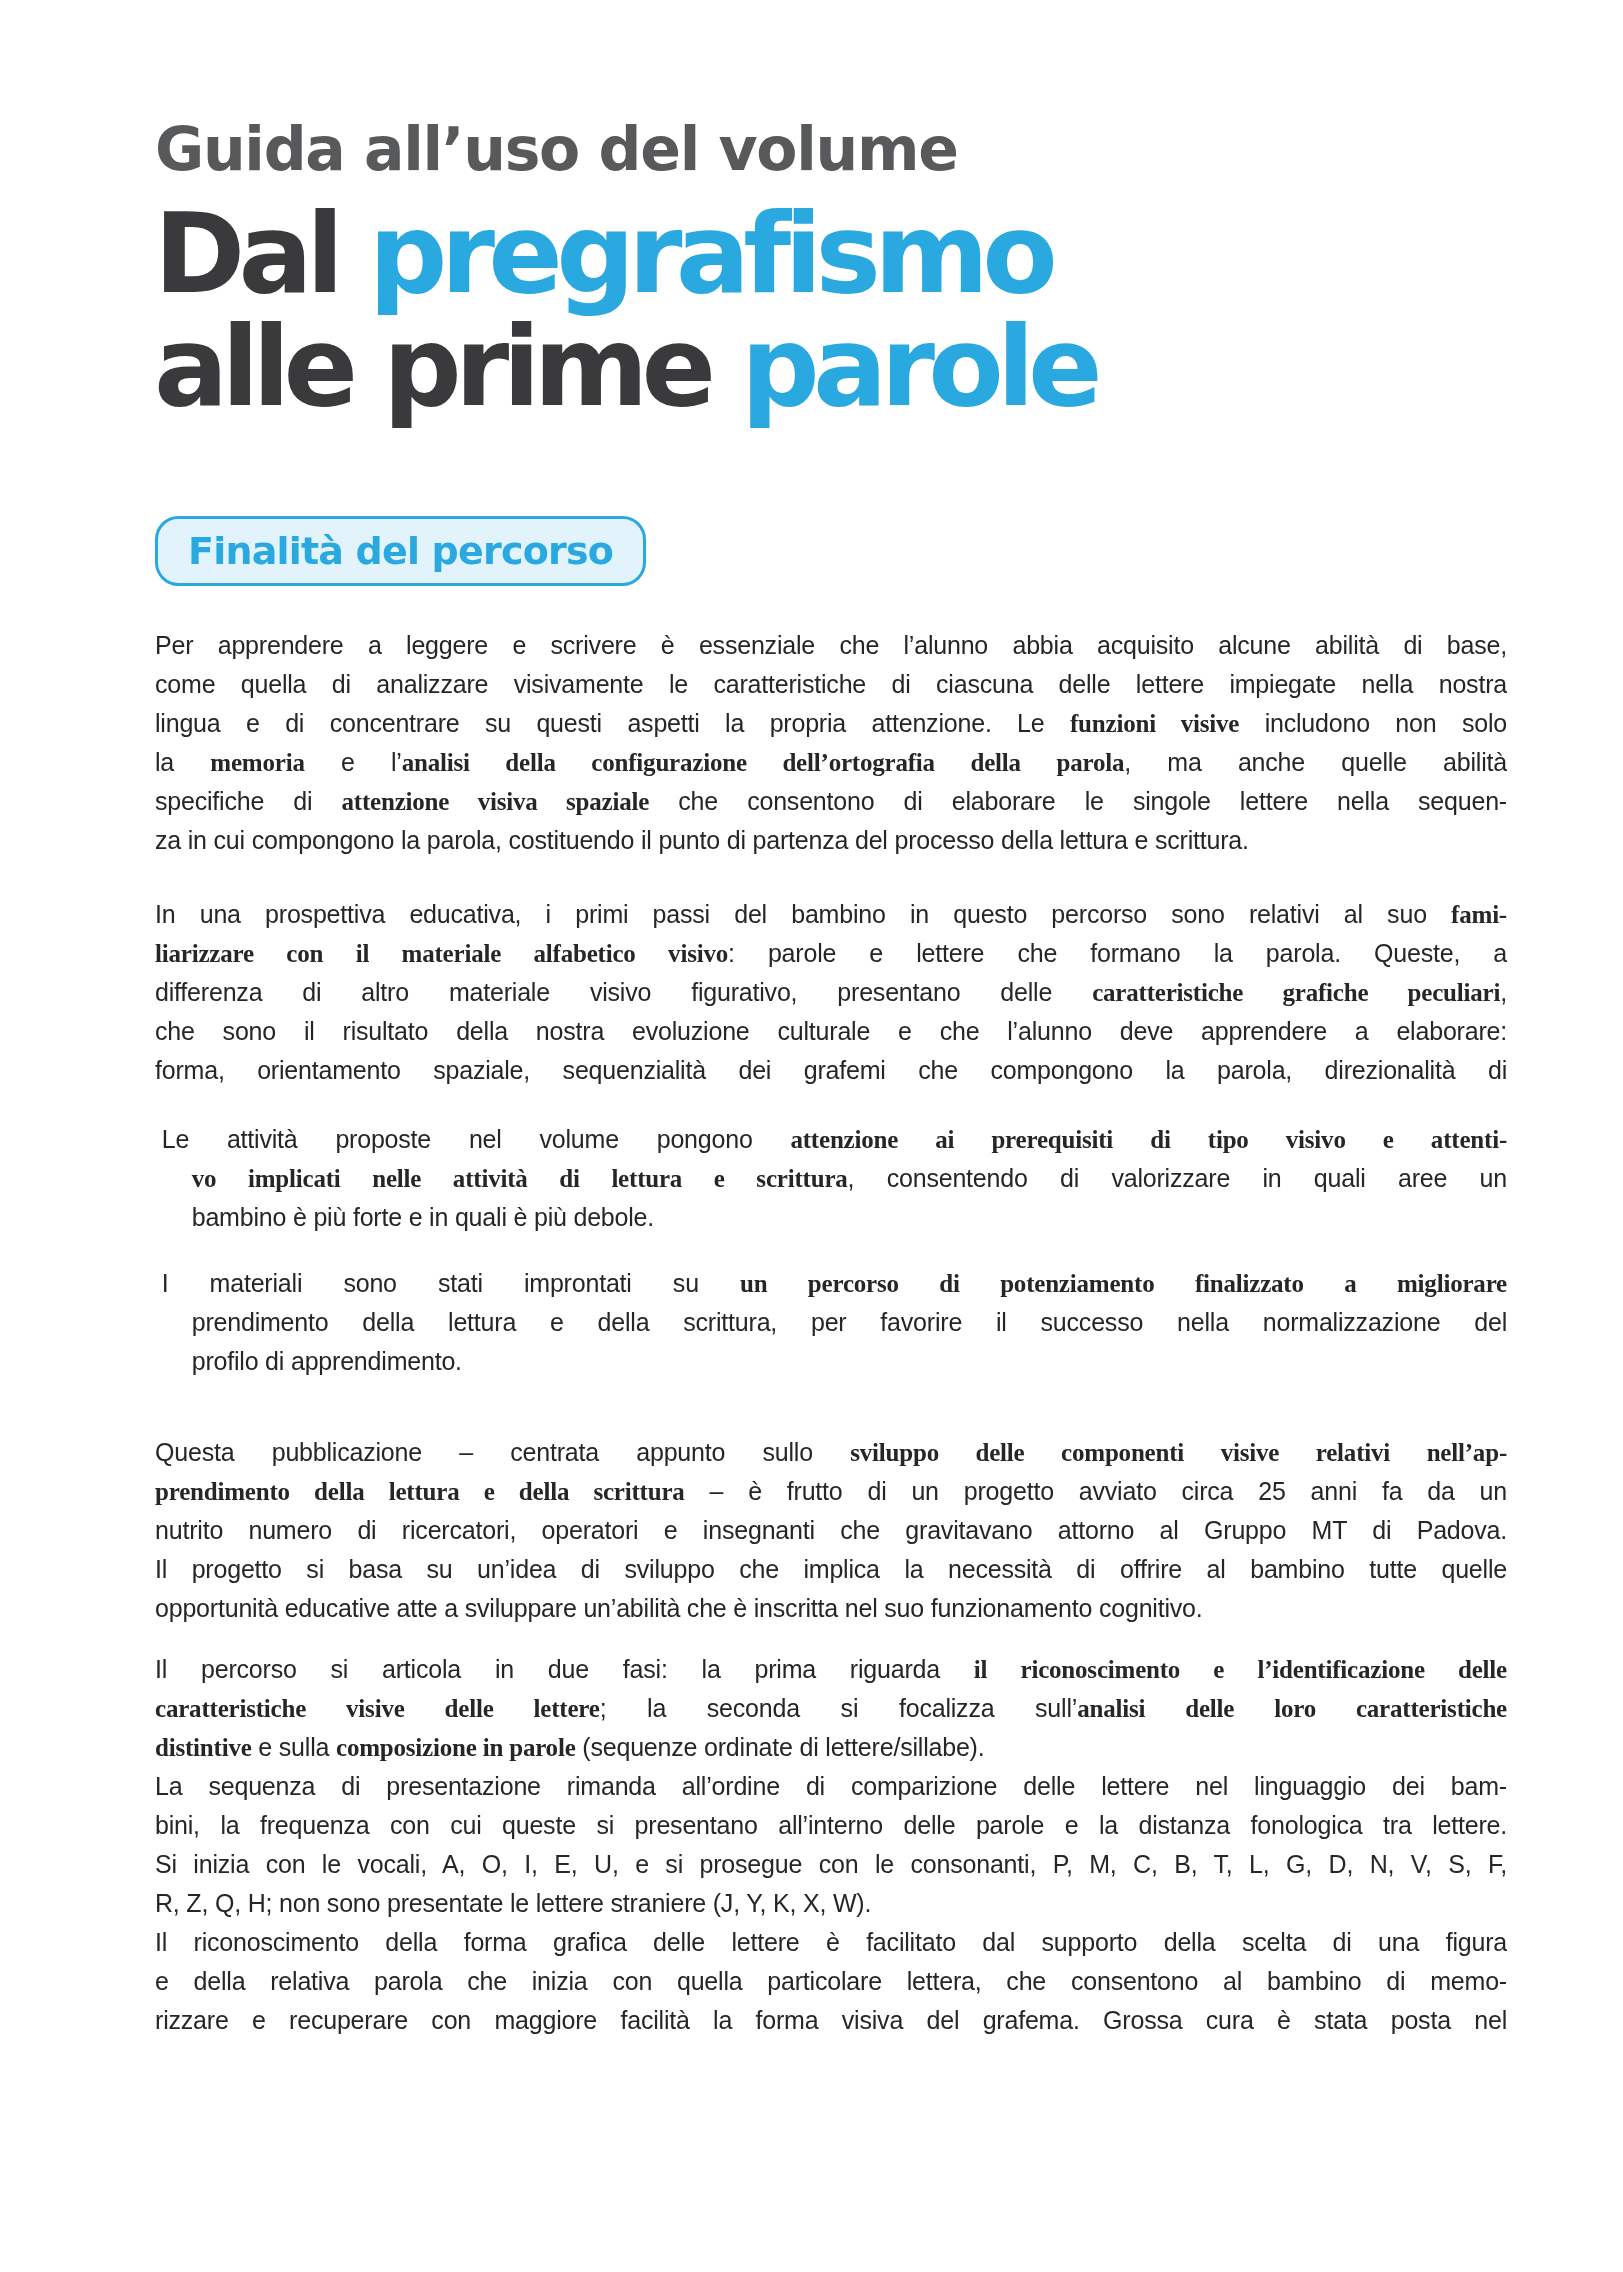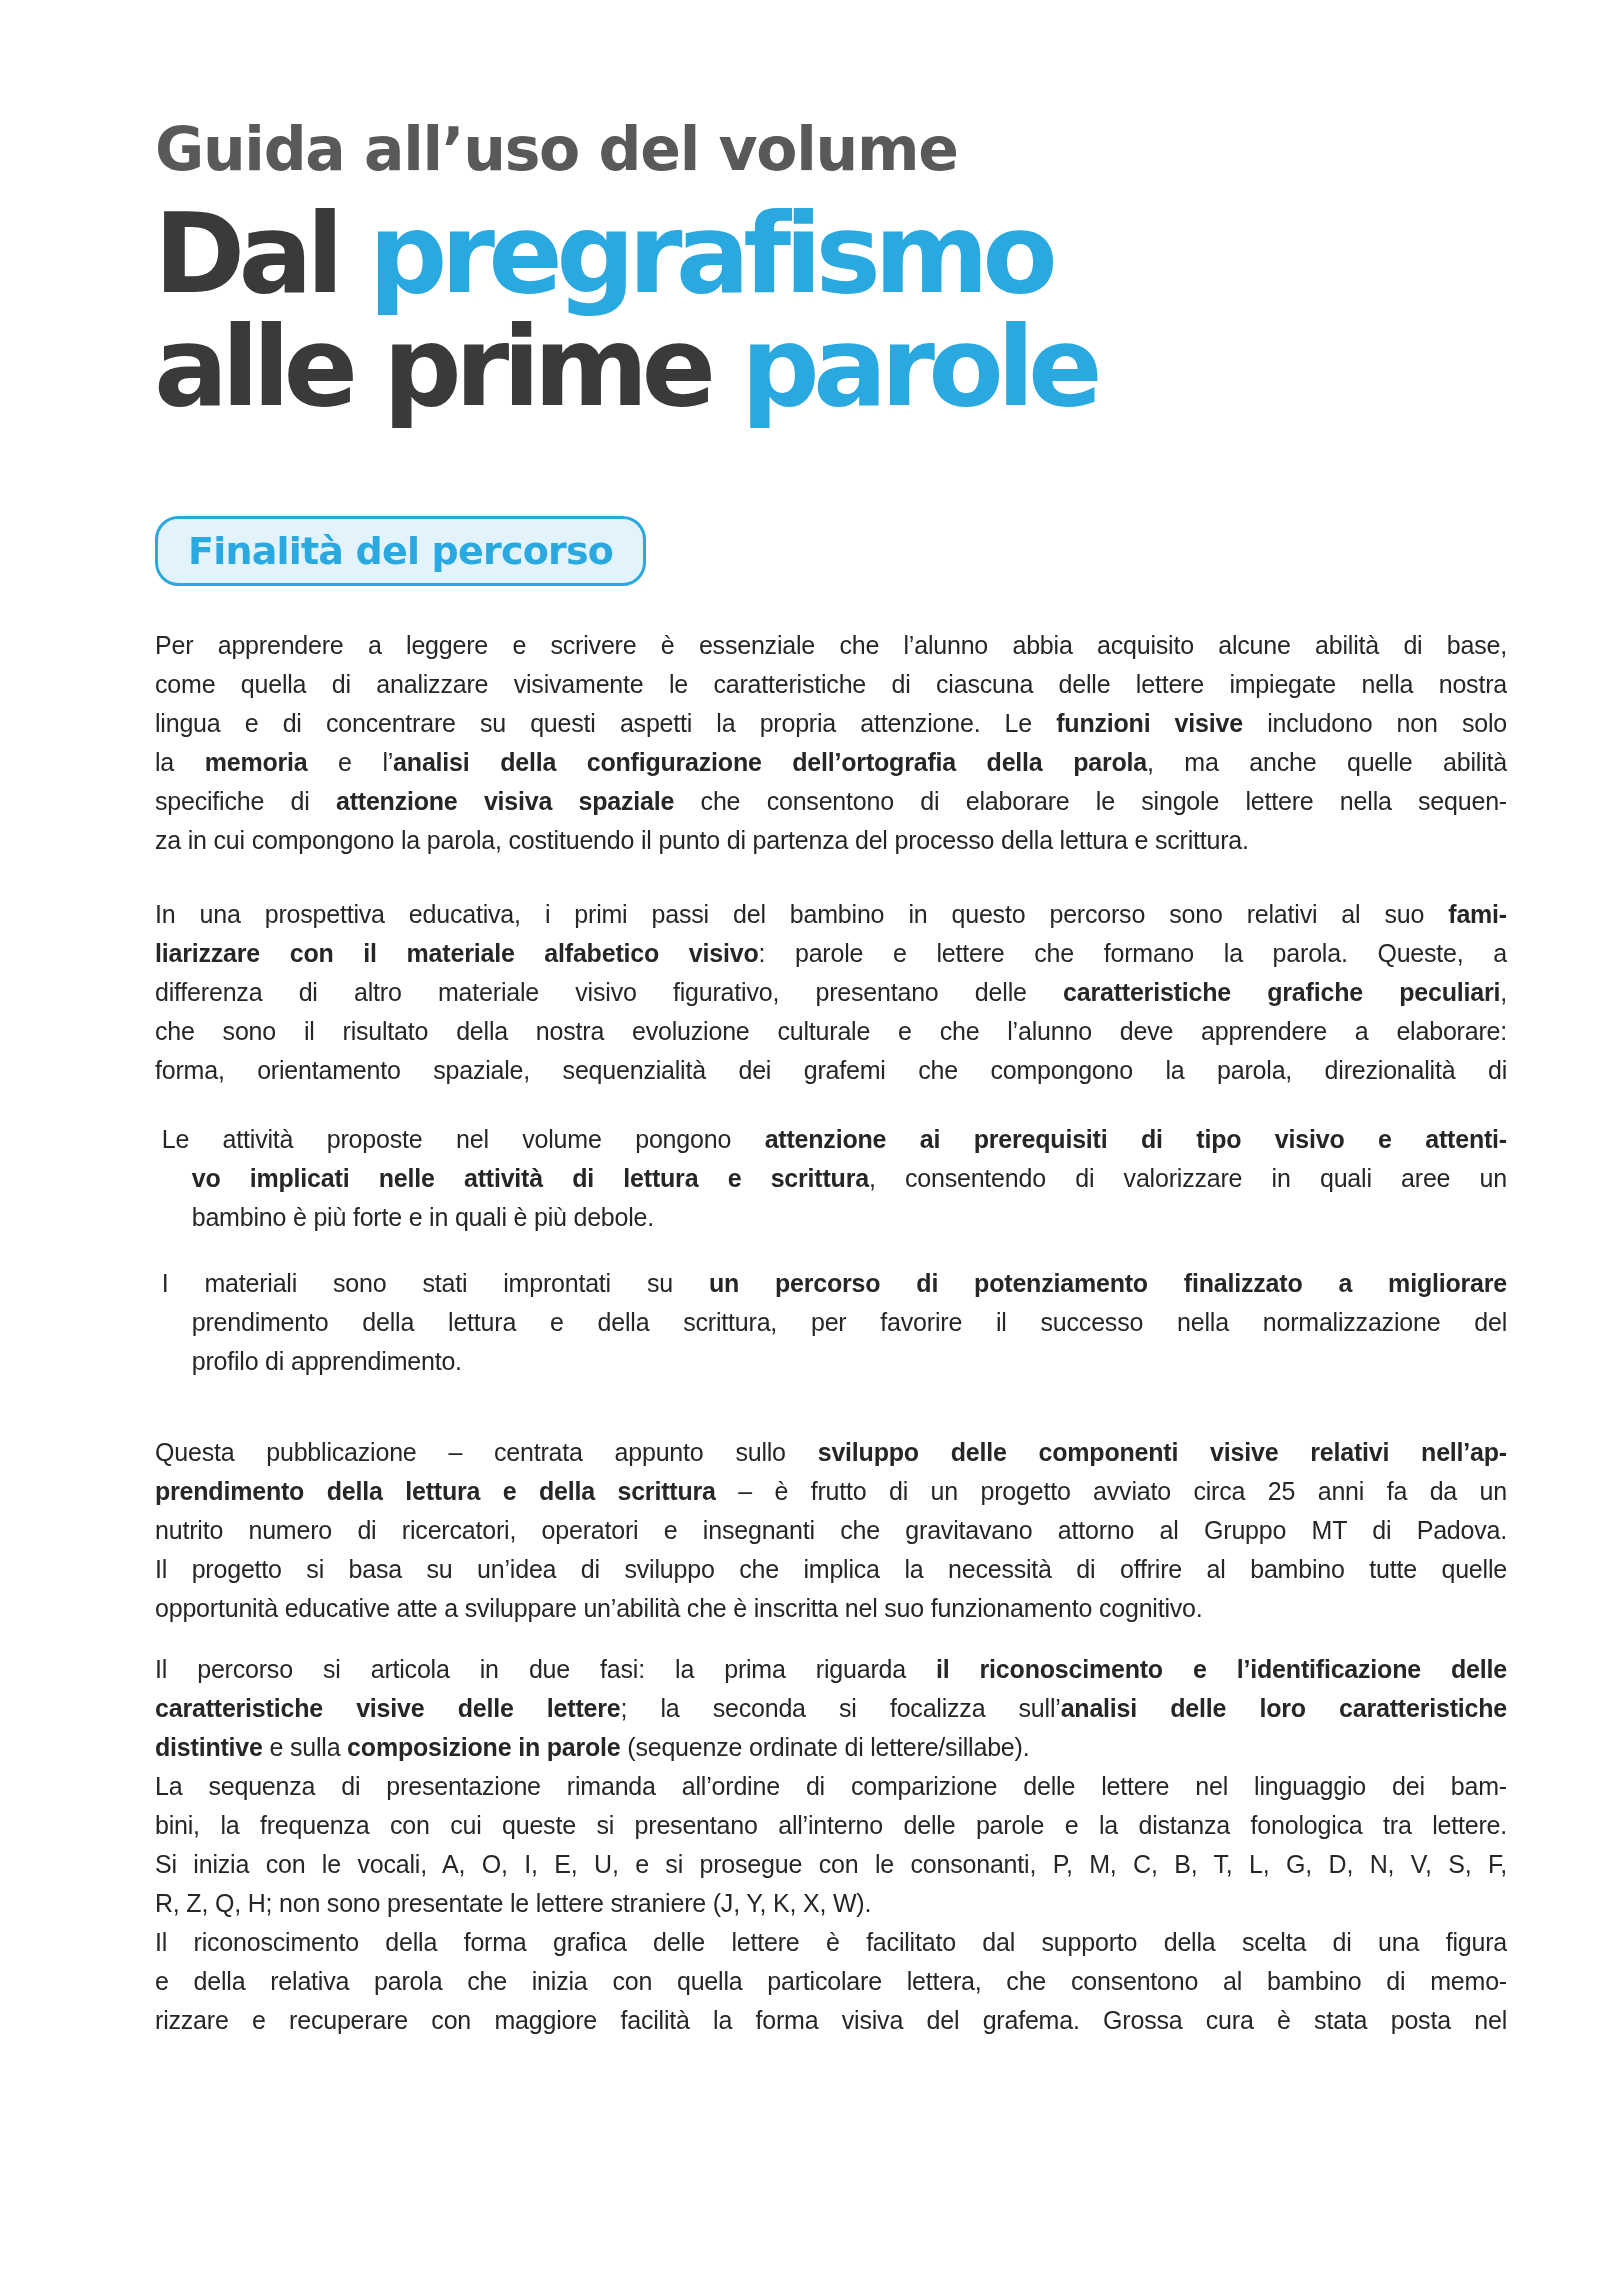--- a/index.html
+++ b/index.html
@@ -53,21 +53,21 @@
     text-align:justify;
     text-align-last:justify;
     -moz-text-align-last:justify;
     overflow:hidden;
   }
   .line.nojust{
     text-align:center;
     text-align-last:left;
     -moz-text-align-last:left;
   }
-  .line b{font-weight:700;}
+  .line b{font-weight:700;font-family:Liberation Serif, serif;}
   .blk{margin-bottom:35px;}
   .blk-1{margin-bottom:30px;}
   .blk-2{margin-bottom:27px;}
   .blk-3{margin-bottom:52px;}
   .blk-4{margin-bottom:22px;}
   .blk-5{margin-bottom:0;}
   .bullet{padding-left:6.7px;}
   .bullet .line.first{position:relative;}
   .bullet .line.cont{padding-left:30px;}
   .page-number{

